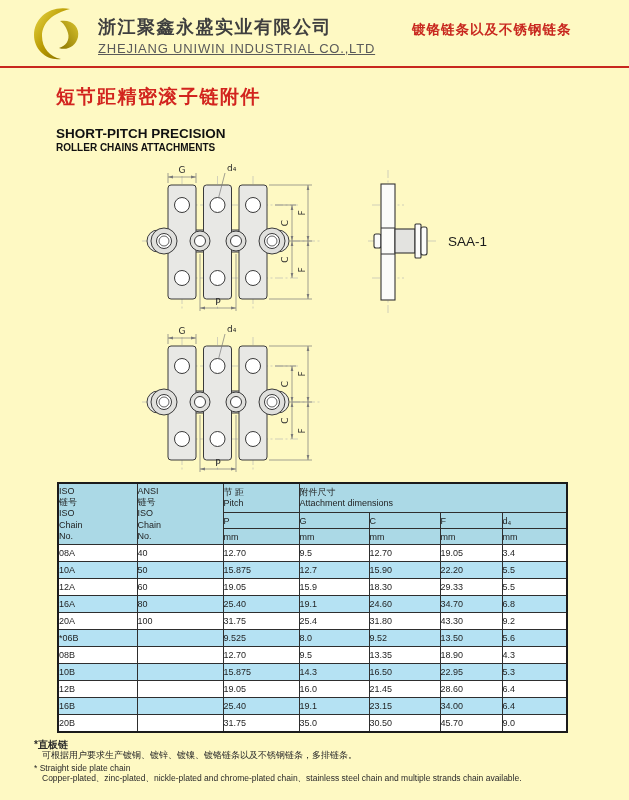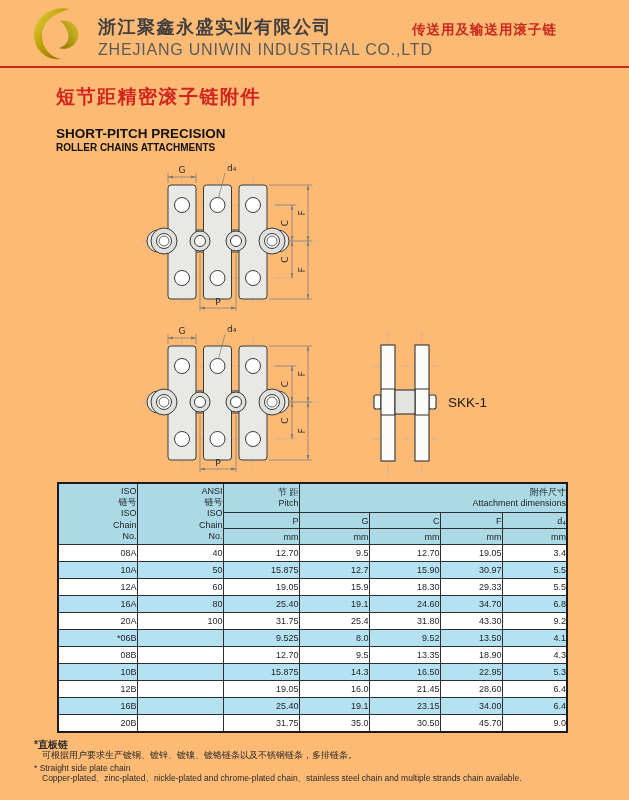--- a/index.html
+++ b/index.html
@@ -1,30 +1,30 @@
 <!DOCTYPE html>
 <html><head>
 <meta charset="utf-8">
 <style>
   html,body { margin:0; padding:0; background:#e9e9e9; }
   .page {
     position:relative; width:629px; height:800px; margin:0 auto;
-    background:#fdba74; overflow:hidden;
+    background:#fef9c3; overflow:hidden;
     font-family:"Liberation Sans","DejaVu Sans",sans-serif;
     color:#222;
   }
   
   .logo { position:absolute; left:30px; top:5px; width:64px; height:58px; }
   .company-cn {
     position:absolute; left:98px; top:15px;
     font-size:18px; font-weight:bold; color:#3f3f3f; letter-spacing:1.5px;
   }
   .company-en {
     position:absolute; left:98px; top:41px;
-    font-size:16px; color:#5a5a5a; letter-spacing:0.8px;
+    font-size:13px; color:#5a5a5a; letter-spacing:0.8px;text-decoration:underline;
   }
   .banner-cn {
     position:absolute; left:412px; top:21px;
     font-size:13.5px; font-weight:bold; color:#c8271e; letter-spacing:1px;
   }
   .banner-en {
     position:absolute; left:398px; top:39px;
     font-size:10.5px; font-weight:bold; color:#2b2b2b; letter-spacing:0.2px;
   }
   .red-rule { position:absolute; left:0; top:66px; width:629px; height:2px; background:#c8271e; }
@@ -40,21 +40,21 @@
   
   .diag { position:absolute; }
   .diag svg { display:block; }
   .dim-label { font-size:9px; fill:#2a2a2a; font-family:"DejaVu Sans",sans-serif; }
   .model-label { font-size:13.5px; fill:#1a1a1a; font-family:"Liberation Sans",sans-serif; }
 
   
   .spec-table {
     position:absolute; left:57px; top:482px; width:509px;
     border-collapse:collapse; table-layout:fixed;
-    font-size:9px; color:#1f1f1f; text-align:right;
+    font-size:9px; color:#1f1f1f; text-align:left;
     border:2px solid #1b1b1b;
   }
   .spec-table th, .spec-table td { border:1px solid #2e2e2e; padding:0; font-weight:normal; }
   .spec-table thead { background:#abd9e6; }
   .spec-table thead .r1 th { height:28px; line-height:1.25; }
   .spec-table thead .r2 th { height:15px; }
   .spec-table thead .r3 th { height:15px;margin-top:34px; }
   .spec-table tbody tr { height:17px; background:#fff;margin-left:20px; }
   .spec-table tbody tr.shaded { background:#b5e2f3; }
 
@@ -80,21 +80,21 @@
       <linearGradient id="goldGrad2" x1="1" y1="0" x2="0" y2="1">
         <stop offset="0" stop-color="#d9c32e"></stop>
         <stop offset="1" stop-color="#8a7500"></stop>
       </linearGradient>
     </defs>
     <path d="M40,4 C20,0 4,13 4,30 C4,45 17,56 31,54 C20,52 12,43 12,31 C12,17 24,8 40,4 Z" fill="url(#goldGrad)"></path>
     <path d="M30,16 C42,14 50,22 48,32 C46,41 37,46 29,43 C36,41 40,35 38,28 C36,21 33,18 30,16 Z" fill="url(#goldGrad2)"></path>
   </svg>
   <div class="company-cn">浙江聚鑫永盛实业有限公司</div>
   <div class="company-en">ZHEJIANG UNIWIN INDUSTRIAL CO.,LTD</div>
-  <div class="banner-cn">传送用及输送用滚子链</div>
+  <div class="banner-cn">镀铬链条以及不锈钢链条</div>
   <div class="red-rule"></div>
 
   <div class="title-cn">短节距精密滚子链附件</div>
   <div class="title-en1">SHORT-PITCH PRECISION</div>
   <div class="title-en2">ROLLER CHAINS ATTACHMENTS</div>
 
   <div class="diag" style="left:140px; top:162px;">
     <svg width="185" height="160" viewBox="0 0 185 160">
 
       <g stroke="#b3b3b3" stroke-width="0.6" stroke-dasharray="8 2.5 2 2.5" fill="none">
@@ -168,20 +168,39 @@
       <text class="dim-label" x="42" y="11" text-anchor="middle">G</text>
       <text class="dim-label" x="87" y="9" text-anchor="start">d₄</text>
       <text class="dim-label" transform="translate(148,61) rotate(-90)" text-anchor="middle">C</text>
       <text class="dim-label" transform="translate(164.5,51) rotate(-90)" text-anchor="middle">F</text>
       <text class="dim-label" transform="translate(148,97.5) rotate(-90)" text-anchor="middle">C</text>
       <text class="dim-label" transform="translate(164.5,108) rotate(-90)" text-anchor="middle">F</text>
       <text class="dim-label" x="78" y="143" text-anchor="middle">P</text>
     </svg>
   </div>
 
+  <div class="diag" style="left:368px; top:162px;">
+    <svg width="150" height="160" viewBox="0 0 150 160">
+      <g stroke="#b3b3b3" stroke-width="0.6" stroke-dasharray="8 2.5 2 2.5" fill="none">
+        <path d="M0,79 H70"></path>
+          <path d="M20,8 V152"></path>
+        <path d="M4,43 H36"></path>
+          <path d="M4,116 H36"></path>
+      </g>
+      <g fill="#fbfbf9" stroke="#333" stroke-width="1.1">
+        <rect x="6" y="72" width="7" height="14" rx="2"></rect>
+        <rect x="13" y="22" width="14" height="116"></rect>
+      </g>
+      <path d="M13,66 H27 M13,92 H27" stroke="#333" stroke-width="1"></path>
+      <rect x="27" y="67" width="20" height="24" fill="#e3e3e0" stroke="#333" stroke-width="1.1"></rect>
+      <rect x="47" y="62" width="6" height="34" rx="1" fill="#fbfbf9" stroke="#333" stroke-width="1.1"></rect>
+      <rect x="53" y="65" width="6" height="28" rx="2" fill="#fbfbf9" stroke="#333" stroke-width="1.1"></rect>
+      <text class="model-label" x="80" y="84" text-anchor="start">SAA-1</text>
+    </svg>
+  </div>
 
   <div class="diag" style="left:140px; top:323px;">
     <svg width="185" height="160" viewBox="0 0 185 160">
       <g stroke="#b3b3b3" stroke-width="0.6" stroke-dasharray="8 2.5 2 2.5" fill="none">
         <path d="M2,79 H182"></path>
         <path d="M42,14 V148"></path>
           <path d="M77.5,14 V148"></path>
           <path d="M113,14 V148"></path>
         <path d="M30,43 H160"></path>
           <path d="M30,116 H160"></path>
@@ -244,40 +263,20 @@
       <text class="dim-label" x="42" y="11" text-anchor="middle">G</text>
       <text class="dim-label" x="87" y="9" text-anchor="start">d₄</text>
       <text class="dim-label" transform="translate(148,61) rotate(-90)" text-anchor="middle">C</text>
       <text class="dim-label" transform="translate(164.5,51) rotate(-90)" text-anchor="middle">F</text>
       <text class="dim-label" transform="translate(148,97.5) rotate(-90)" text-anchor="middle">C</text>
       <text class="dim-label" transform="translate(164.5,108) rotate(-90)" text-anchor="middle">F</text>
       <text class="dim-label" x="78" y="143" text-anchor="middle">P</text>
     </svg>
   </div>
 
-  <div class="diag" style="left:368px; top:323px;">
-    <svg width="150" height="160" viewBox="0 0 150 160">
-      <g stroke="#b3b3b3" stroke-width="0.6" stroke-dasharray="8 2.5 2 2.5" fill="none">
-        <path d="M0,79 H74"></path>
-          <path d="M20,8 V152"></path>
-          <path d="M54,8 V152"></path>
-        <path d="M4,43 H70"></path>
-          <path d="M4,116 H70"></path>
-      </g>
-      <g fill="#fbfbf9" stroke="#333" stroke-width="1.1">
-        <rect x="6" y="72" width="7" height="14" rx="2"></rect>
-        <rect x="61" y="72" width="7" height="14" rx="2"></rect>
-        <rect x="13" y="22" width="14" height="116"></rect>
-        <rect x="47" y="22" width="14" height="116"></rect>
-      </g>
-      <path d="M13,66 H27 M13,92 H27 M47,66 H61 M47,92 H61" stroke="#333" stroke-width="1"></path>
-      <rect x="27" y="67" width="20" height="24" fill="#e3e3e0" stroke="#333" stroke-width="1.1"></rect>
-      <text class="model-label" x="80" y="84" text-anchor="start">SKK-1</text>
-    </svg>
-  </div>
 
   <table class="spec-table">
     <colgroup>
       <col style="width:79px">
         <col style="width:86px">
         <col style="width:76px">
       <col style="width:70px">
         <col style="width:71px">
         <col style="width:62px">
         <col style="width:65px">
@@ -331,21 +330,21 @@
           <td>12.70</td>
           <td>19.05</td>
           <td>3.4</td>
         </tr>
         <tr class="shaded">
           <td>10A</td>
           <td>50</td>
           <td>15.875</td>
           <td>12.7</td>
           <td>15.90</td>
-          <td>30.97</td>
+          <td>22.20</td>
           <td>5.5</td>
         </tr>
         <tr>
           <td>12A</td>
           <td>60</td>
           <td>19.05</td>
           <td>15.9</td>
           <td>18.30</td>
           <td>29.33</td>
           <td>5.5</td>
@@ -368,21 +367,21 @@
           <td>43.30</td>
           <td>9.2</td>
         </tr>
         <tr class="shaded">
           <td>*06B</td>
           <td></td>
           <td>9.525</td>
           <td>8.0</td>
           <td>9.52</td>
           <td>13.50</td>
-          <td>4.1</td>
+          <td>5.6</td>
         </tr>
         <tr>
           <td>08B</td>
           <td></td>
           <td>12.70</td>
           <td>9.5</td>
           <td>13.35</td>
           <td>18.90</td>
           <td>4.3</td>
         </tr>

